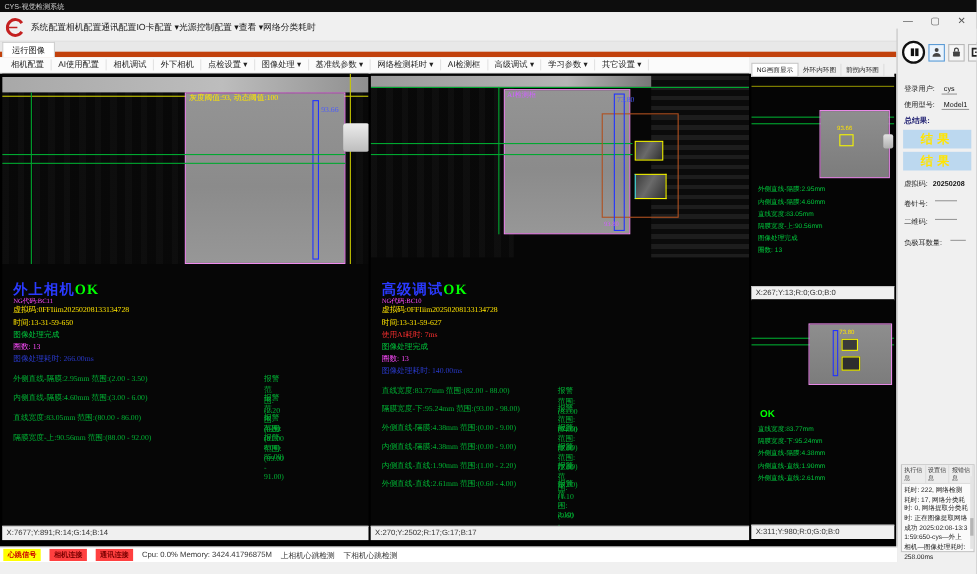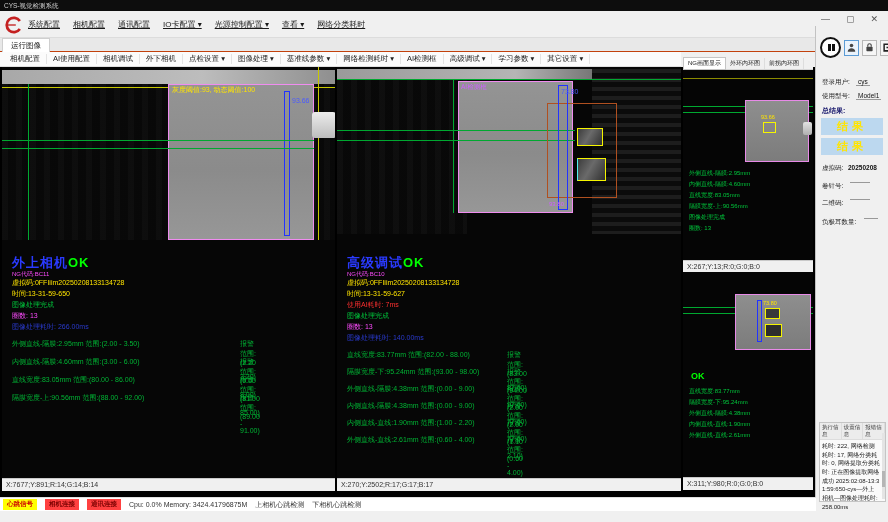--- a/index.html
+++ b/index.html
@@ -5,34 +5,34 @@
   *{margin:0;padding:0;box-sizing:border-box;}
   html,body{background:#666;}
   .app{position:relative;width:888px;height:522px;background:#f0f0f0;overflow:hidden;
        font-family:"Liberation Sans","DejaVu Sans",sans-serif;color:#222;}
   .abs{position:absolute;}
   .t{position:absolute;white-space:nowrap;line-height:1.1;}
   
   .titlebar{left:0;top:0;width:888px;height:11px;background:#0d0d0d;}
   .titlebar span{position:absolute;left:4px;top:2px;font-size:6.5px;color:#cfcfcf;}
   .menubar{left:0;top:11px;width:888px;height:27px;background:#f0f0f0;border-bottom:1px solid #dcdcdc;}
-  .menu-items{position:absolute;left:28px;top:8px;display:flex;gap:13px;font-size:8px;color:#1a1a1a;text-decoration:underline;}
+  .menu-items{position:absolute;left:28px;top:8px;display:flex;font-size:8px;color:#1a1a1a;}
   .menu-items span{cursor:default;}
   .logo{position:absolute;left:5px;top:5px;width:18px;height:18px;}
   .winctl{position:absolute;right:10px;top:3px;display:flex;gap:16px;font-size:9px;color:#555;}
-  .tabrow{left:0;top:38px;width:815px;height:14px;background:#e8e8e8;border-bottom:1px solid #c2410c;}
+  .tabrow{left:0;top:38px;width:815px;height:14px;background:#e8e8e8;border-bottom:5px solid #c2410c;}
   .tab-sel{position:absolute;left:2px;top:0;height:14px;padding:2px 8px 0;background:#fff;
            border:1px solid #cfcfcf;border-bottom:none;font-size:7.5px;color:#111;}
   .toolbar{left:0;top:52px;width:681px;height:15px;background:#fbfbfb;border-bottom:1px solid #e0e0e0;
            display:flex;align-items:center;padding-left:4px;}
   .toolbar span{font-size:7.5px;color:#222;padding:0 6px;border-right:1px solid #e3e3e3;}
   .toolbar-filler{left:681px;top:52px;width:134px;height:15px;background:#f0f0f0;}
   
   .main{left:0;top:67px;width:815px;height:430px;background:#000;}
-  .view{position:absolute;top:0;height:411px;background:#060606;overflow:hidden;}
+  .view{position:absolute;top:0;height:411px;background:#060606;overflow:hidden;font-family:Liberation Serif, serif;}
   .coordbar{position:absolute;height:13px;background:#f0f0f0;border-top:1px solid #c9c9c9;
             font-size:7px;color:#333;padding:2px 0 0 4px;}
   .stripe-v{background:repeating-linear-gradient(90deg,#141414 0 6px,#0a0a0a 6px 14px);}
   .stripe-h{background:repeating-linear-gradient(180deg,#1d1d1d 0 4px,#0b0b0b 4px 9px);}
   .grayblock{background:linear-gradient(180deg,#949494,#8b8b8b 55%,#979797);border:1px solid #f08cf0;}
   .hline{position:absolute;height:1px;}
   .vline{position:absolute;width:1px;}
   .gline{background:#00a830;}
   .yline{background:#c8c800;}
   .cam-title{font-size:13px;font-weight:bold;color:#2a3aff;letter-spacing:1px;}

